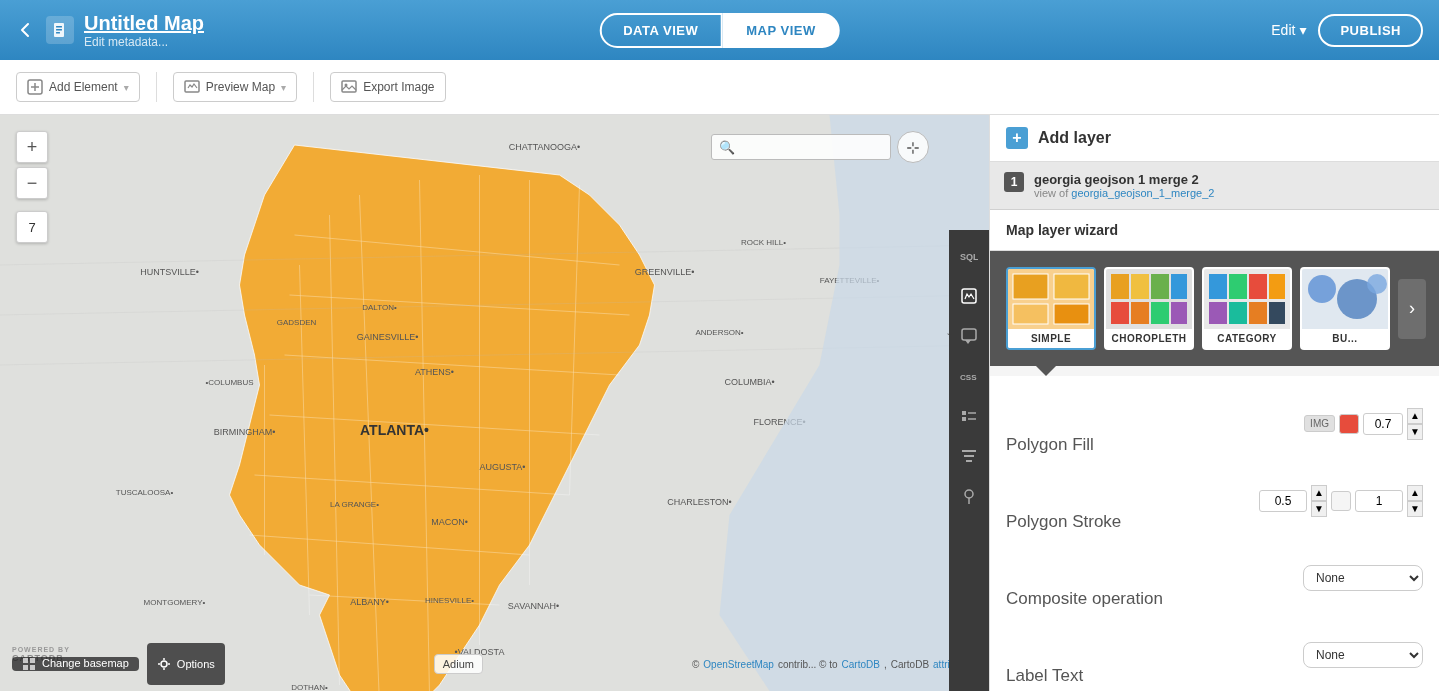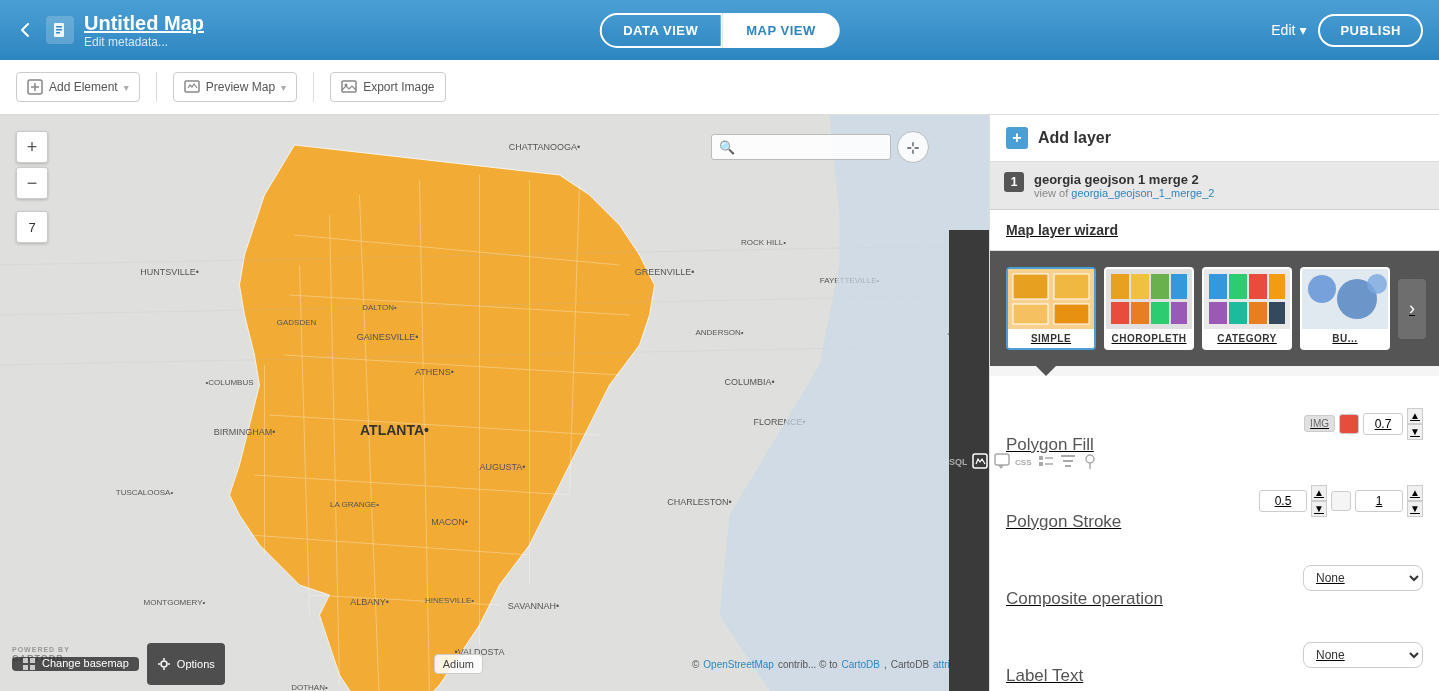--- a/index.html
+++ b/index.html
@@ -236,21 +236,21 @@
     }
     .layer-info { flex: 1; }
     .layer-name { font-size: 13px; font-weight: 700; color: #333; }
     .layer-source { font-size: 11px; color: #888; }
     .layer-source a { color: #2e86c1; text-decoration: none; }
 
     
     .sidebar-icons {
       width: 40px;
       background: #3a3a3a;
-      display: flex; flex-direction: row; align-items: center;
+      display: flex; flex-direction: column; align-items: center;
       padding: 8px 0;
       gap: 4px;
       position: absolute;
       right: 450px;
       top: 115px;
       bottom: 0;
       z-index: 50;
     }
     .sidebar-icon-btn {
       width: 36px; height: 36px;
@@ -260,21 +260,20 @@
       border-radius: 3px;
       font-size: 14px;
     }
     .sidebar-icon-btn.active { color: white; }
 
     
     .panel-content {
       flex: 1;
       overflow-y: auto;
       padding: 0;
-      text-decoration: underline;
     }
 
     
     .wizard-header {
       background: white;
       padding: 12px 16px;
       font-size: 14px; font-weight: 600; color: #333;
       border-bottom: 1px solid #ddd;
     }
 

